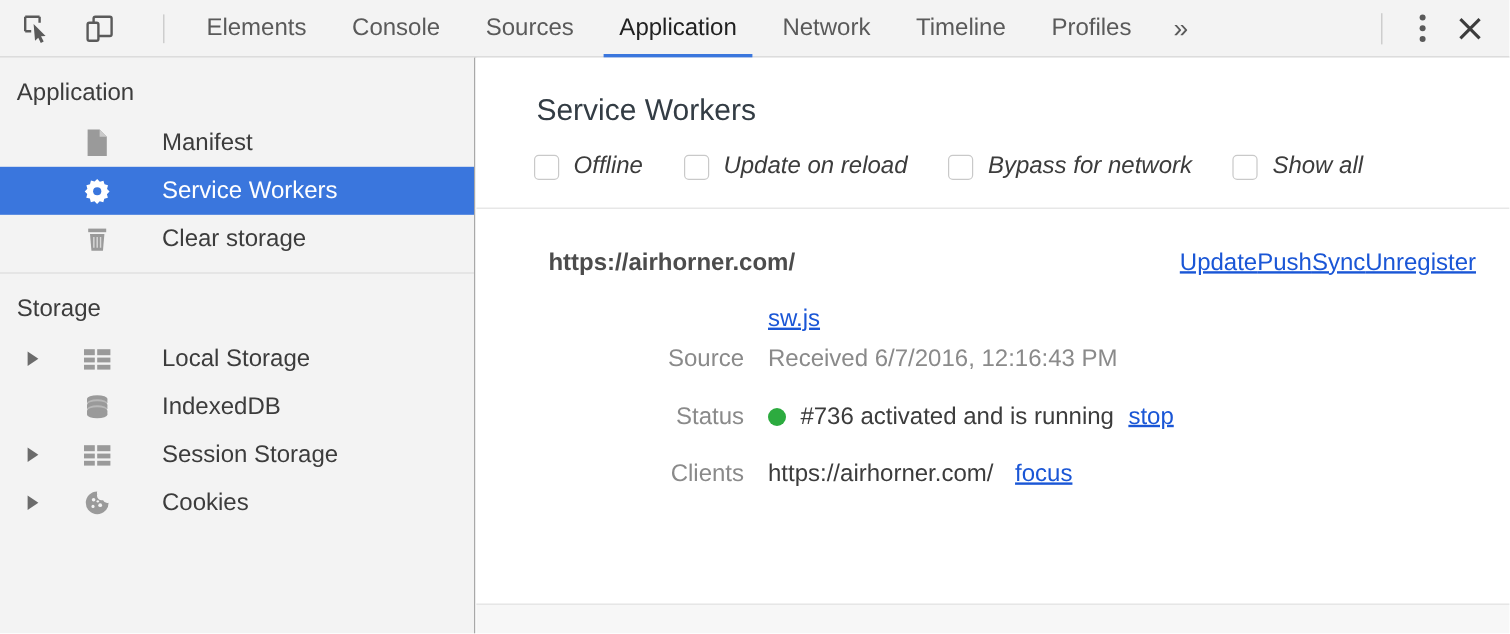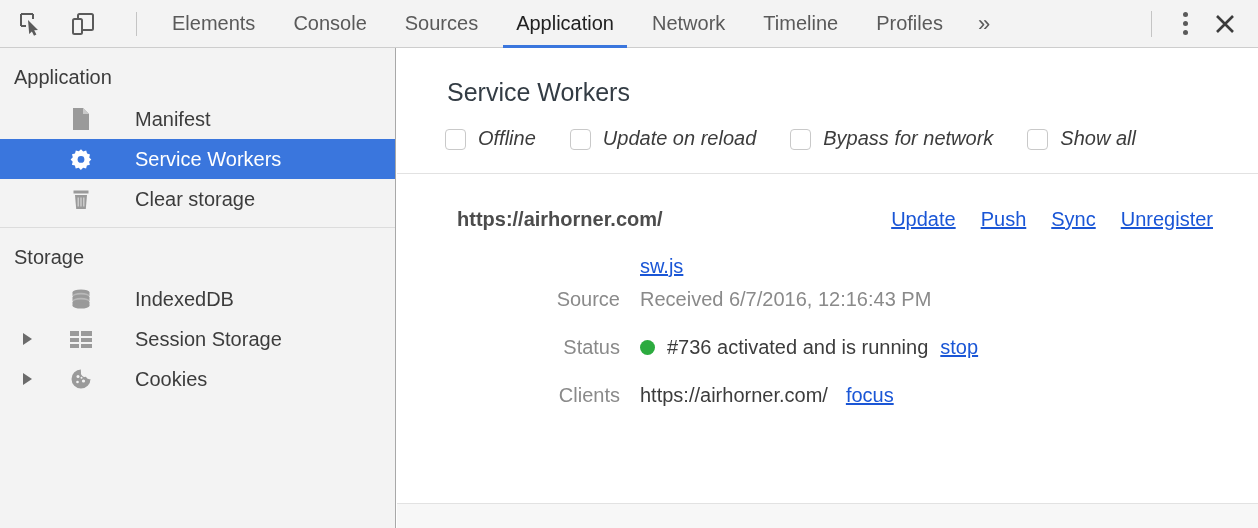--- a/index.html
+++ b/index.html
@@ -120,21 +120,21 @@
   }
 
   .origin-row {
     display: flex; align-items: baseline;
     padding: 34px 0 0 0;
   }
   .origin-url {
     font-size: 20px; font-weight: bold; color: #4c4c4c;
     padding-left: 60px;
   }
-  .origin-actions { margin-left: auto; padding-right: 45px; display: flex; gap: 25px; }
+  .origin-actions { margin-left: auto; padding-right: 28px; display: flex; }
   .lnk {
     font-size: 20px; color: #1a56d6;
     text-decoration: underline; cursor: pointer; white-space: nowrap;
   }
 
   .field { display: flex; align-items: flex-end; margin-top: 22px; }
   .field-label {
     width: 243px; flex: 0 0 243px;
     text-align: right; padding-right: 20px;
     font-size: 20px; color: #8a8a8a;
@@ -253,20 +253,34 @@
           <path d="M7.2 10.5 V19.5 M10 10.5 V19.5 M12.8 10.5 V19.5" stroke="#d8d8d8" stroke-width="1.2"></path>
         </svg>
       </span>
       <span class="sb-label">Clear storage</span>
     </div>
 
     <div class="sb-sep"></div>
 
     <div class="sb-section-title">Storage</div>
 
+    <div class="sb-item">
+      <span class="sb-tri has"></span>
+      <span class="sb-ico">
+        <svg width="24" height="20" viewBox="0 0 24 20">
+          <rect x="1" y="2" width="9" height="5" fill="#9a9a9a"></rect>
+          <rect x="12" y="2" width="11" height="5" fill="#9a9a9a"></rect>
+          <rect x="1" y="9" width="9" height="4" fill="#9a9a9a"></rect>
+          <rect x="12" y="9" width="11" height="4" fill="#9a9a9a"></rect>
+          <rect x="1" y="15" width="9" height="4" fill="#9a9a9a"></rect>
+          <rect x="12" y="15" width="11" height="4" fill="#9a9a9a"></rect>
+        </svg>
+      </span>
+      <span class="sb-label">Local Storage</span>
+    </div>
 
     <div class="sb-item">
       <span class="sb-tri"></span>
       <span class="sb-ico">
         <svg width="22" height="22" viewBox="0 0 22 22">
           <ellipse cx="11" cy="4.3" rx="8.5" ry="2.9" fill="#9a9a9a"></ellipse>
           <rect x="2.5" y="4.3" width="17" height="3.4" fill="#9a9a9a"></rect>
           <ellipse cx="11" cy="7.7" rx="8.5" ry="2.9" fill="#b9b9b9"></ellipse>
           <ellipse cx="11" cy="9.3" rx="8.5" ry="2.9" fill="#9a9a9a"></ellipse>
           <rect x="2.5" y="9.3" width="17" height="3.4" fill="#9a9a9a"></rect>

